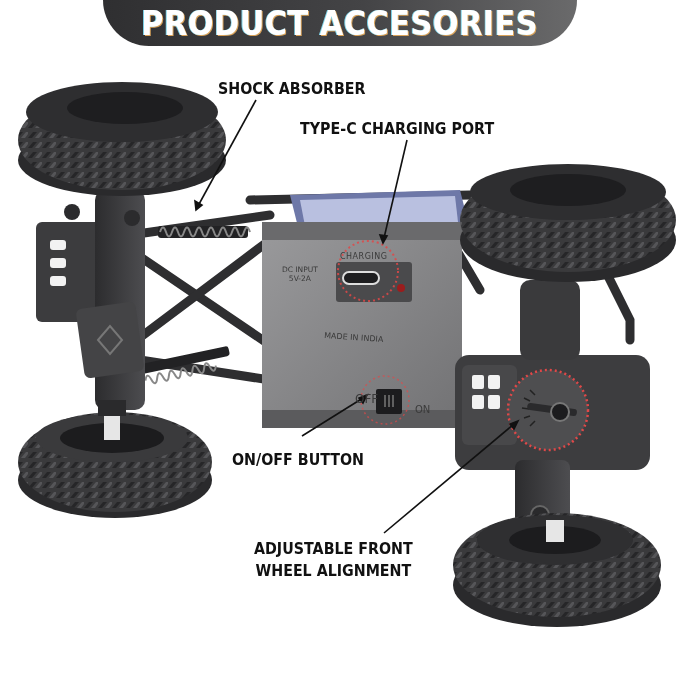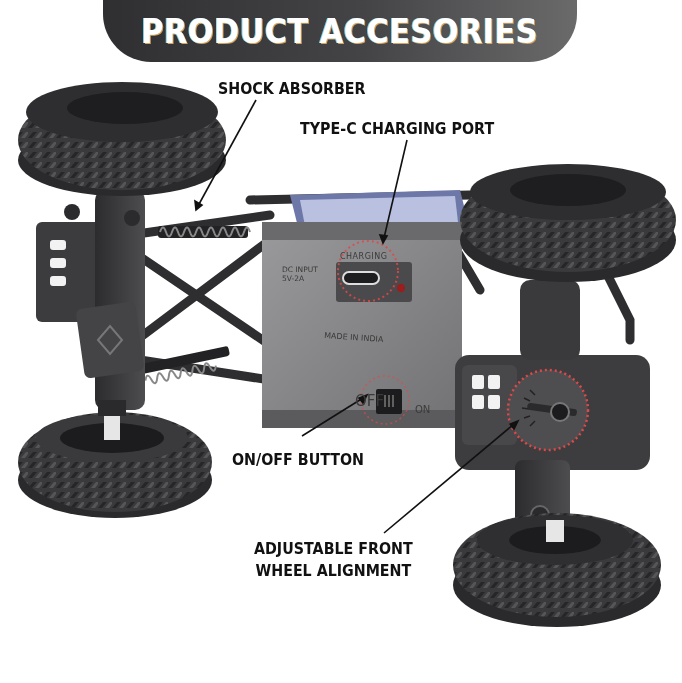--- a/index.html
+++ b/index.html
@@ -1,20 +1,20 @@
 <!DOCTYPE html>
 <html><head>
 <meta charset="utf-8">
 <style>
   html, body { margin: 0; padding: 0; background: #ffffff; }
   body { width: 682px; height: 683px; position: relative; overflow: hidden;
          font-family: "Liberation Sans", "DejaVu Sans", sans-serif; }
   .frame { position: absolute; left: 0; top: 0; width: 682px; height: 683px; background: #fff; }
   .title-banner {
-    position: absolute; left: 103px; top: 0; width: 474px; height: 62px;
+    position: absolute; left: 103px; top: 0; width: 474px; height: 46px;
     background: linear-gradient(90deg, #2f2f31 0%, #444446 55%, #6a6a6b 100%);
     border-radius: 0 0 48px 48px;
     display: flex; align-items: center; justify-content: center;
   }
   .title-text {
     color: #ffffff; font-weight: 700; font-size: 33px; letter-spacing: 0.5px;
     text-shadow: -1px 0 0 #7fd3e8, 1px 1px 0 #d9a35a;
     font-family: "DejaVu Sans", sans-serif;
     transform: scaleX(0.92);
   }
@@ -151,26 +151,26 @@
       <line x1="407" y1="140" x2="384" y2="238"></line>
       <path d="M383 243 l-3 -8 l7 1 z"></path>
       <line x1="302" y1="436" x2="363" y2="398"></line>
       <path d="M367 395 l-4 8 l-4 -5 z"></path>
       <line x1="384" y1="533" x2="514" y2="424"></line>
       <path d="M518 421 l-4 8 l-4 -5 z"></path>
     </g>
   </svg>
 
   <div class="decal" style="left:340px; top:252px; font-size:8px; letter-spacing:0.5px;">CHARGING</div>
-  <div class="decal" style="left:282px; top:265px; font-size:7.5px; line-height:9px; text-align:left;">
+  <div class="decal" style="left:282px; top:265px; font-size:7.5px; line-height:9px; text-align:center;">
     <div>DC INPUT</div>
     <div>5V-2A</div>
   </div>
   <div class="decal" style="left:324px; top:333px; font-size:8px; transform:rotate(4deg);">MADE IN INDIA</div>
-  <div class="decal" style="left:355px; top:392px; font-size:15px;">OFF</div>
+  <div class="decal" style="left:355px; top:392px; font-size:12px;">OFF</div>
   <div class="decal" style="left:415px; top:404px; font-size:10px;">ON</div>
 
   <div class="title-banner">
     <span class="title-text">PRODUCT ACCESORIES</span>
   </div>
 
   <div class="label" style="left:218px; top:78px;">SHOCK ABSORBER</div>
   <div class="label" style="left:300px; top:118px;">TYPE-C CHARGING PORT</div>
   <div class="label" style="left:232px; top:449px;">ON/OFF BUTTON</div>
   <div class="label multi" style="left:254px; top:538px;">

